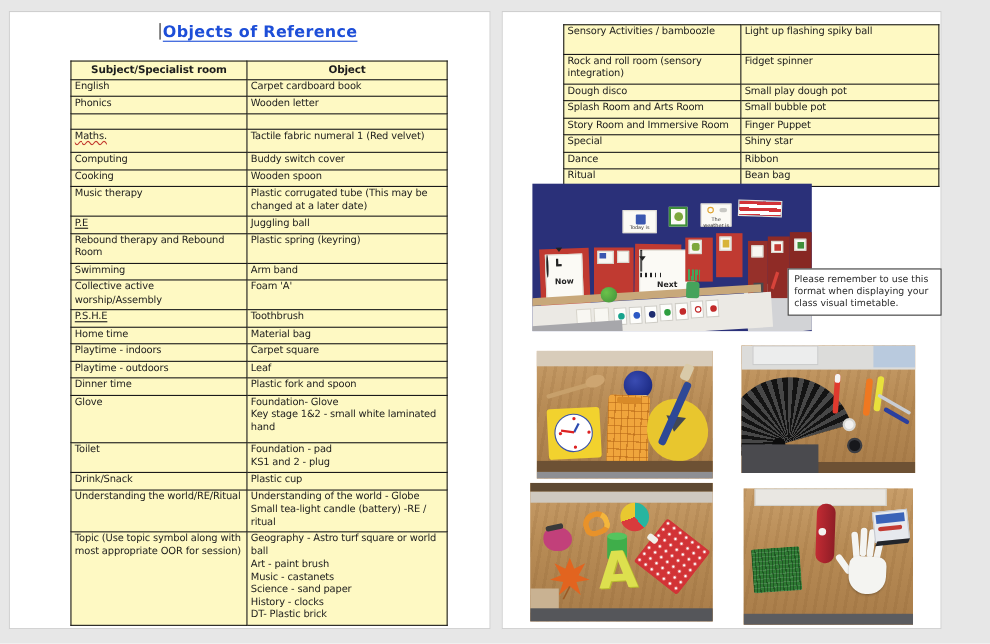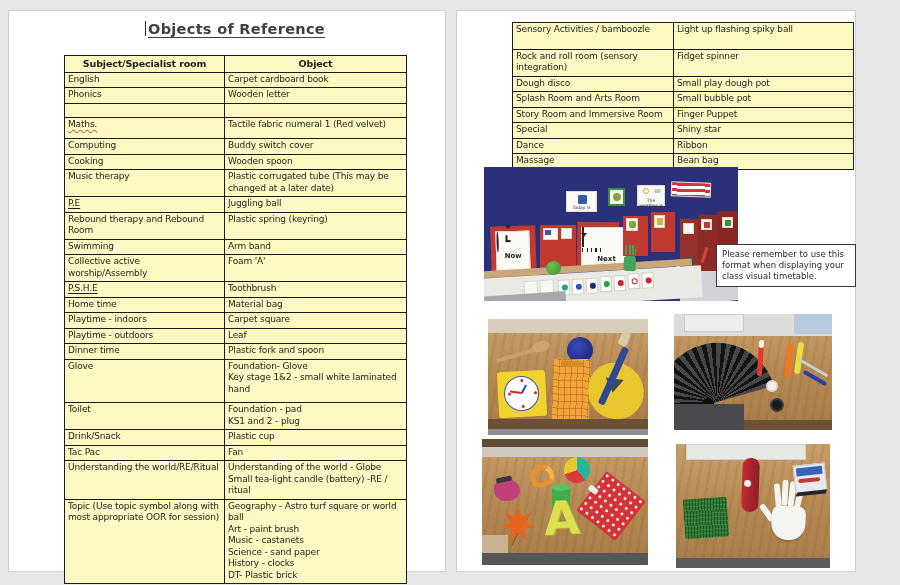--- a/index.html
+++ b/index.html
@@ -4,21 +4,21 @@
 <style>
   html,body{margin:0;padding:0;}
   body{font-family:"DejaVu Sans",sans-serif;}
   .canvas{position:relative;width:900px;height:585px;background:#e7e7e7;overflow:hidden;}
   .page{position:absolute;top:10px;height:562px;background:#fff;border:1px solid #cfcfcf;box-sizing:border-box;}
   #page1{left:8px;width:438px;}
   #page2{left:456px;width:400px;}
 
   
   .doc-title{position:absolute;left:55px;top:10px;width:342px;text-align:center;
-    font-size:14.5px;font-weight:700;color:#404040;letter-spacing:.3px;}
+    font-size:14.5px;font-weight:700;color:#1d4ed8;letter-spacing:.3px;}
   .doc-title .t-text{text-decoration:underline;text-underline-offset:3px;}
   .caret{display:inline-block;width:1px;height:15px;background:#222;margin-right:2px;vertical-align:-2px;}
 
   .doc-table{position:absolute;border-collapse:collapse;table-layout:fixed;background:#fef9c3;}
   #table1{left:55px;top:44px;width:342px;}
   #table2{left:55px;top:11px;width:341px;}
   .doc-table th,.doc-table td{border:1px solid #1a1a1a;vertical-align:top;
     font-size:9px;line-height:11.5px;letter-spacing:-0.15px;color:#1c1c1c;
     padding:1px 3px 2px;overflow:hidden;}
   .doc-table th{font-size:9.5px;text-align:center;font-weight:700;padding:2px;}
@@ -254,24 +254,20 @@
           <tr>
             <td class="room-cell"><span>Toilet</span></td>
             <td class="obj-cell">Foundation - pad
 KS1 and 2 - plug</td>
           </tr>
           <tr>
             <td class="room-cell"><span>Drink/Snack</span></td>
             <td class="obj-cell">Plastic cup</td>
           </tr>
           <tr>
-            <td class="room-cell"><span>Tac Pac</span></td>
-            <td class="obj-cell">Fan</td>
-          </tr>
-          <tr>
             <td class="room-cell"><span>Understanding the world/RE/Ritual</span></td>
             <td class="obj-cell">Understanding of the world - Globe
 Small tea-light candle (battery) -RE / ritual</td>
           </tr>
           <tr>
             <td class="room-cell"><span>Topic (Use topic symbol along with most appropriate OOR for session)</span></td>
             <td class="obj-cell">Geography - Astro turf square or world ball
 Art - paint brush
 Music - castanets
 Science - sand paper
@@ -311,21 +307,21 @@
           </tr>
           <tr>
             <td class="room-cell"><span>Special</span></td>
             <td class="obj-cell">Shiny star</td>
           </tr>
           <tr>
             <td class="room-cell"><span>Dance</span></td>
             <td class="obj-cell">Ribbon</td>
           </tr>
           <tr>
-            <td class="room-cell"><span>Massage</span></td>
+            <td class="room-cell"><span>Ritual</span></td>
             <td class="obj-cell">Bean bag</td>
           </tr>
         </tbody>
     </table>
 
     <div class="photo" id="board">
       <div class="wallR"></div>
 
       <div class="wcard" style="left:82px;top:24px;width:31px;height:21px;">
         <span style="left:11px;top:3px;width:9px;height:9px;background:#3a57b0;border-radius:1px;"></span>

